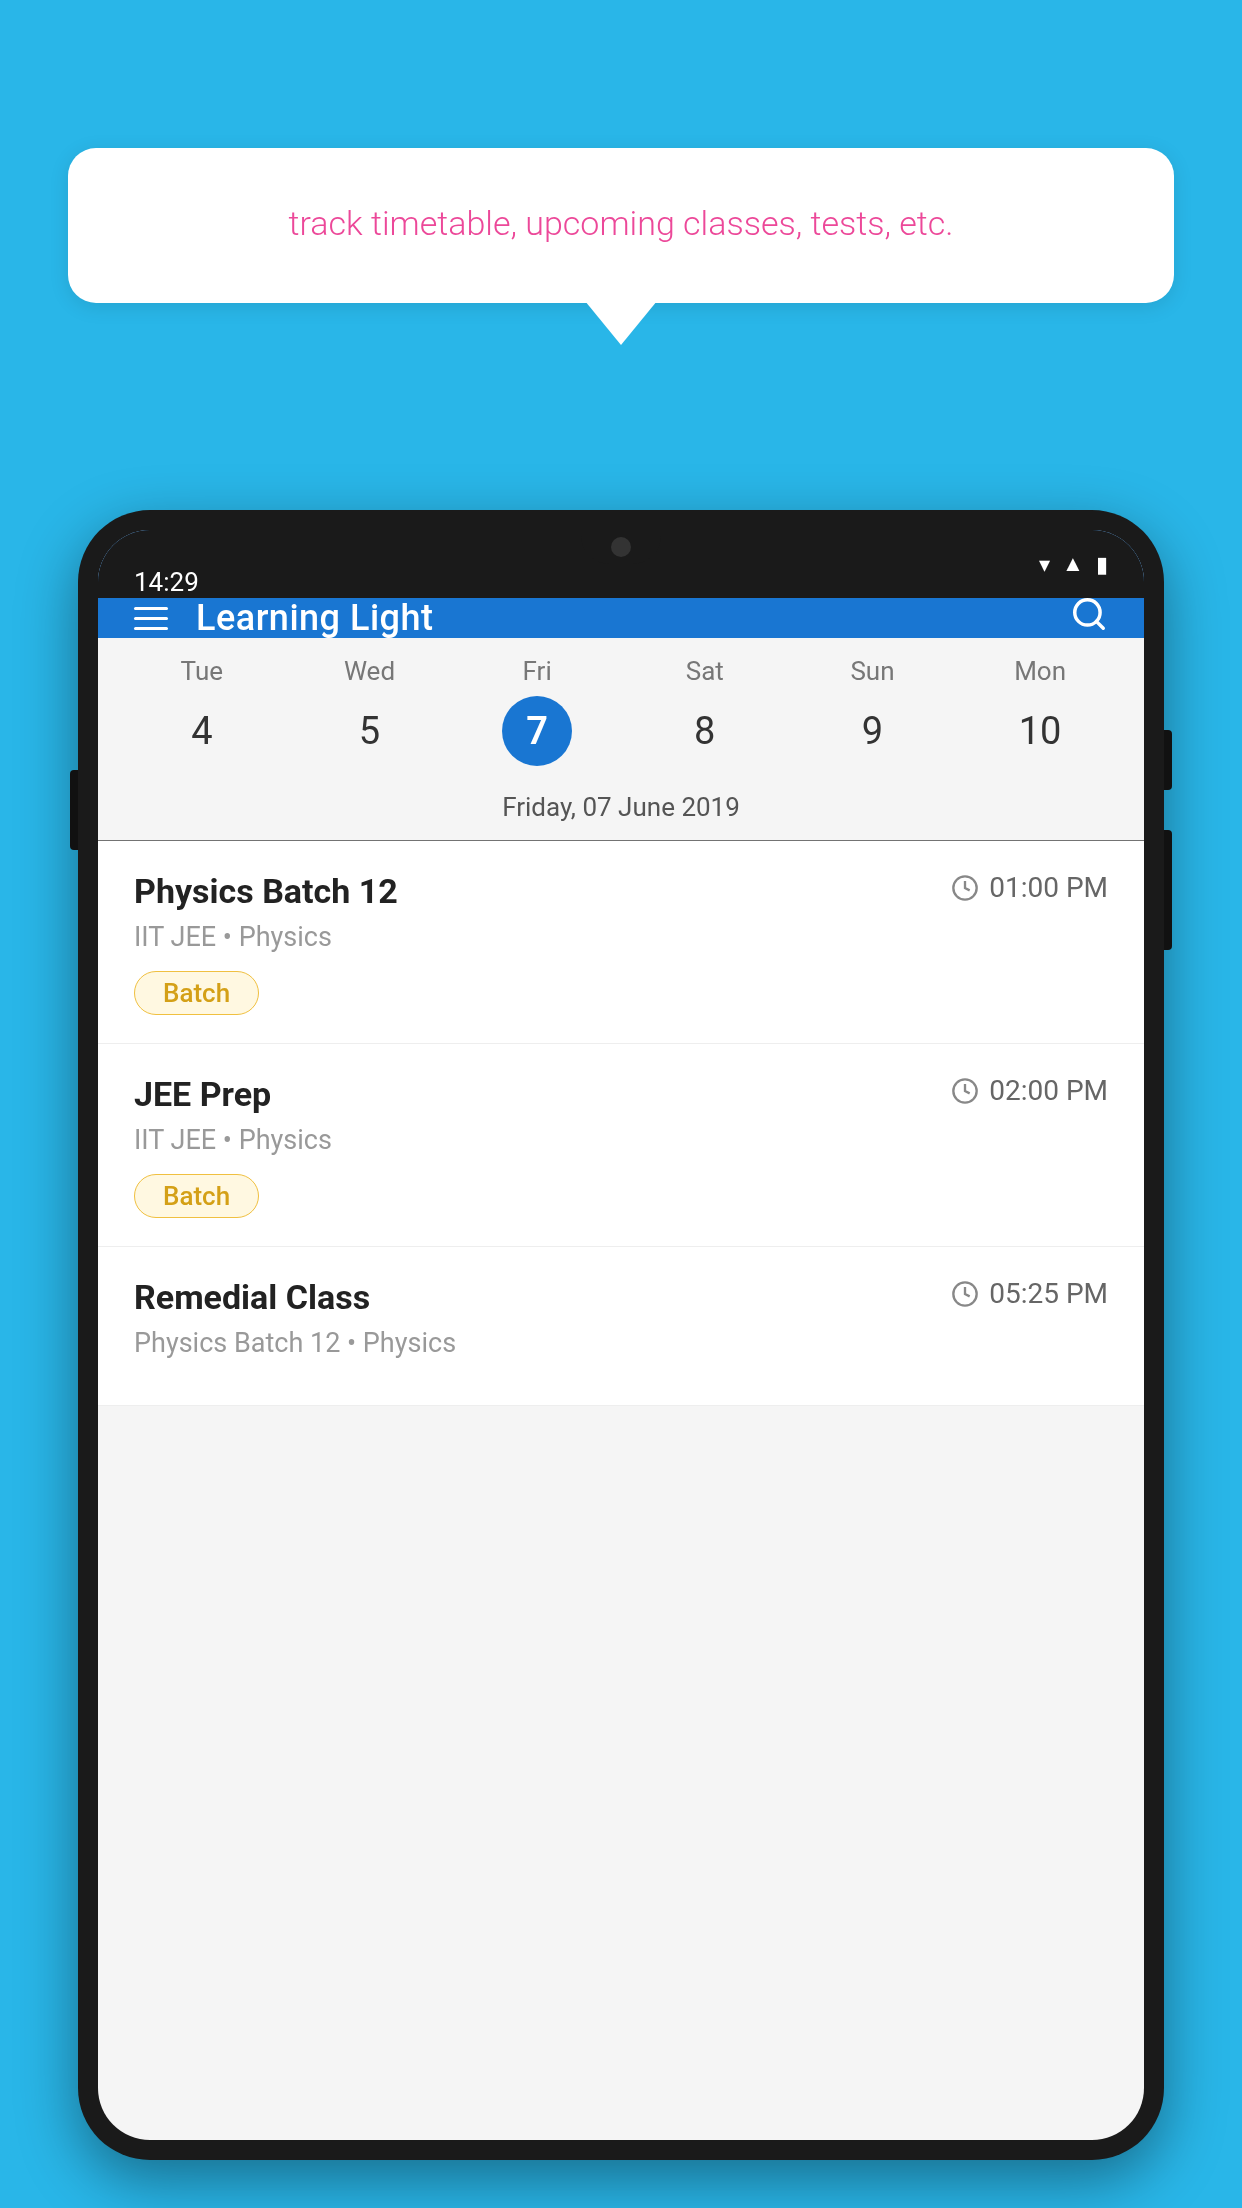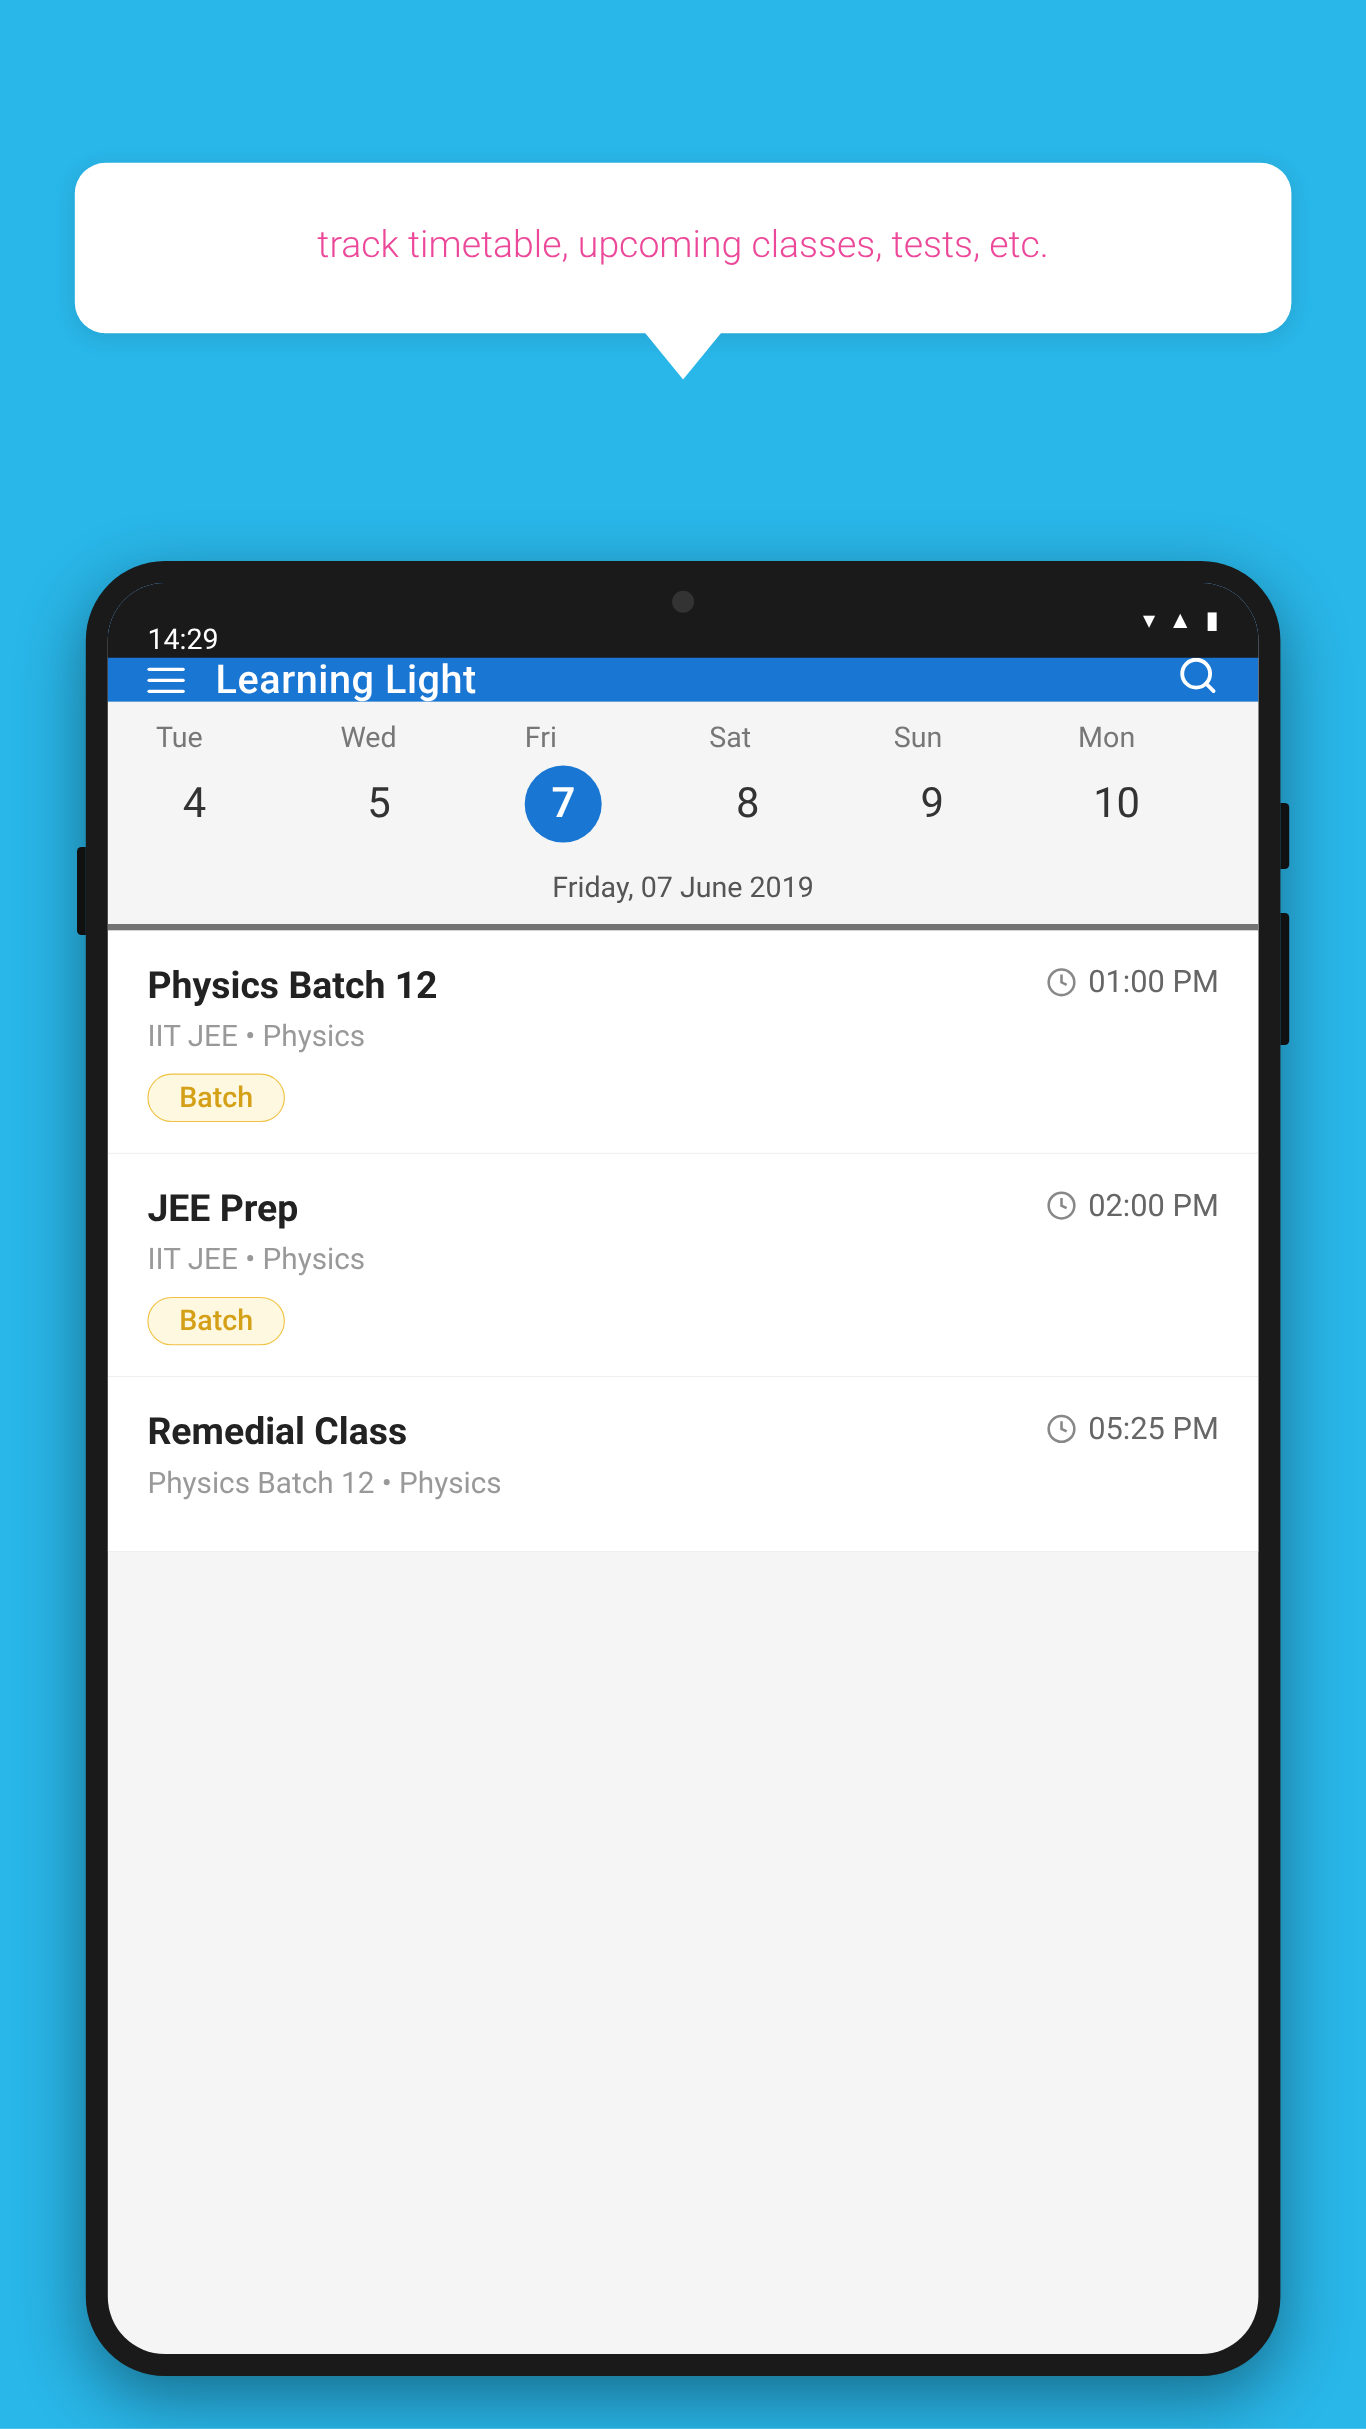--- a/index.html
+++ b/index.html
@@ -193,20 +193,21 @@
     .days-row {
       display: flex;
       justify-content: space-around;
       padding: 0 20px;
       margin-bottom: 12px;
     }
 
     .day-cell {
       display: flex;
       flex-direction: column;
+      align-items: center;
       width: 120px;
     }
 
     .day-label {
       font-size: 26px;
       color: #777;
       margin-bottom: 10px;
       font-weight: 400;
     }
 
@@ -232,21 +233,21 @@
       background: #1976d2;
       color: #fff;
       font-weight: 600;
     }
 
     .selected-date-label {
       text-align: center;
       font-size: 26px;
       color: #555;
       padding: 14px 0 18px;
-      border-bottom: 6px solid #737373;
+      border-bottom: 1px solid #737373;
     }
 
     
     .class-list {
       background: #fff;
       overflow-y: auto;
     }
 
     .class-item {
       padding: 30px 36px 28px;

